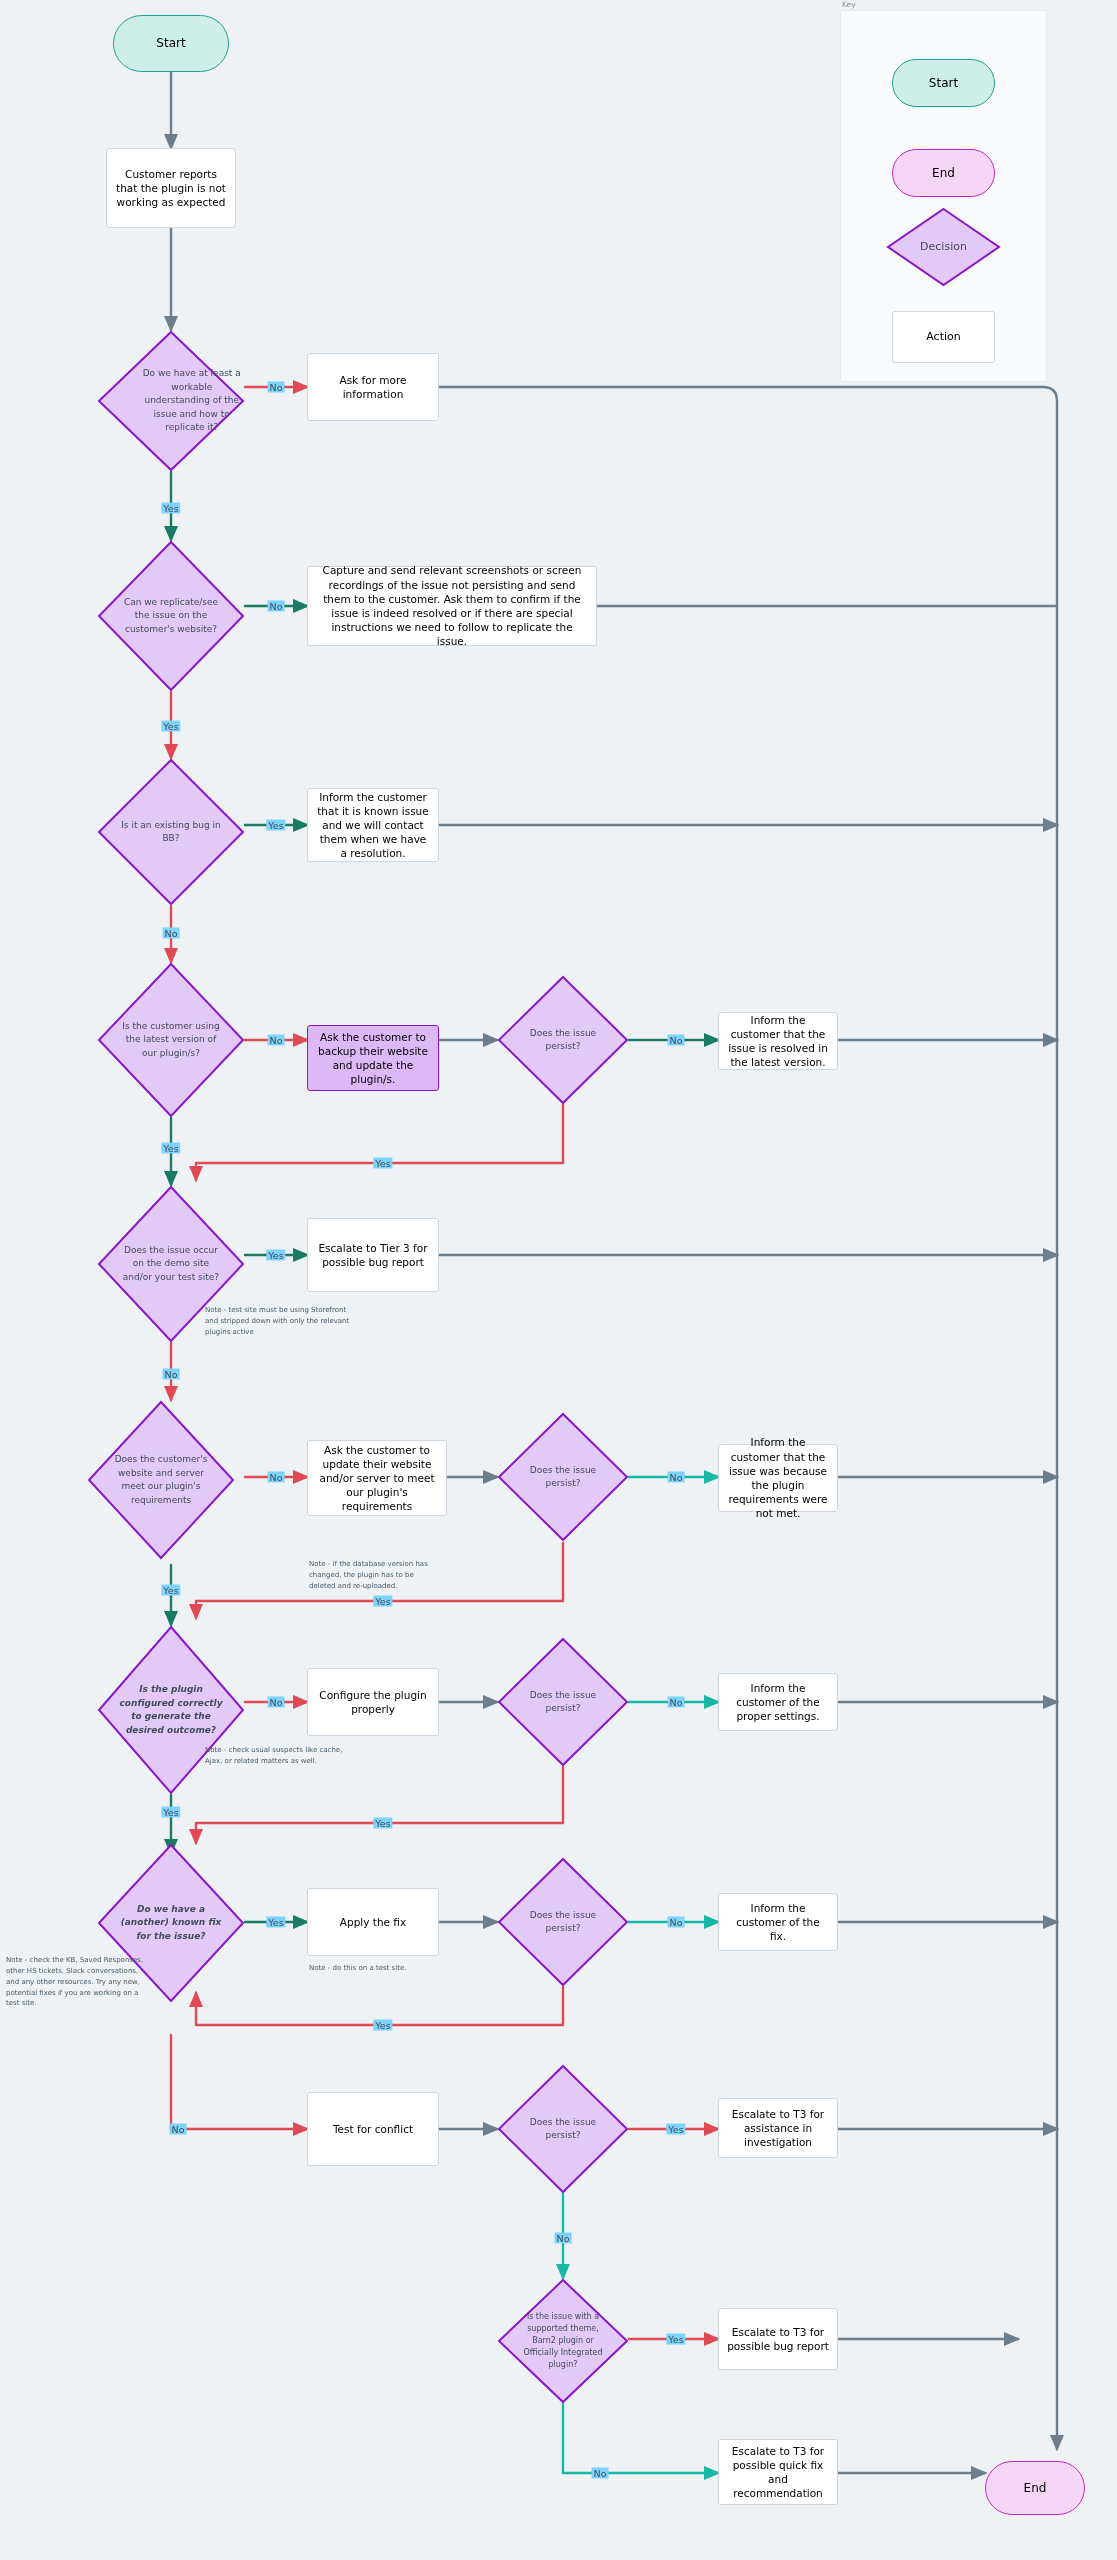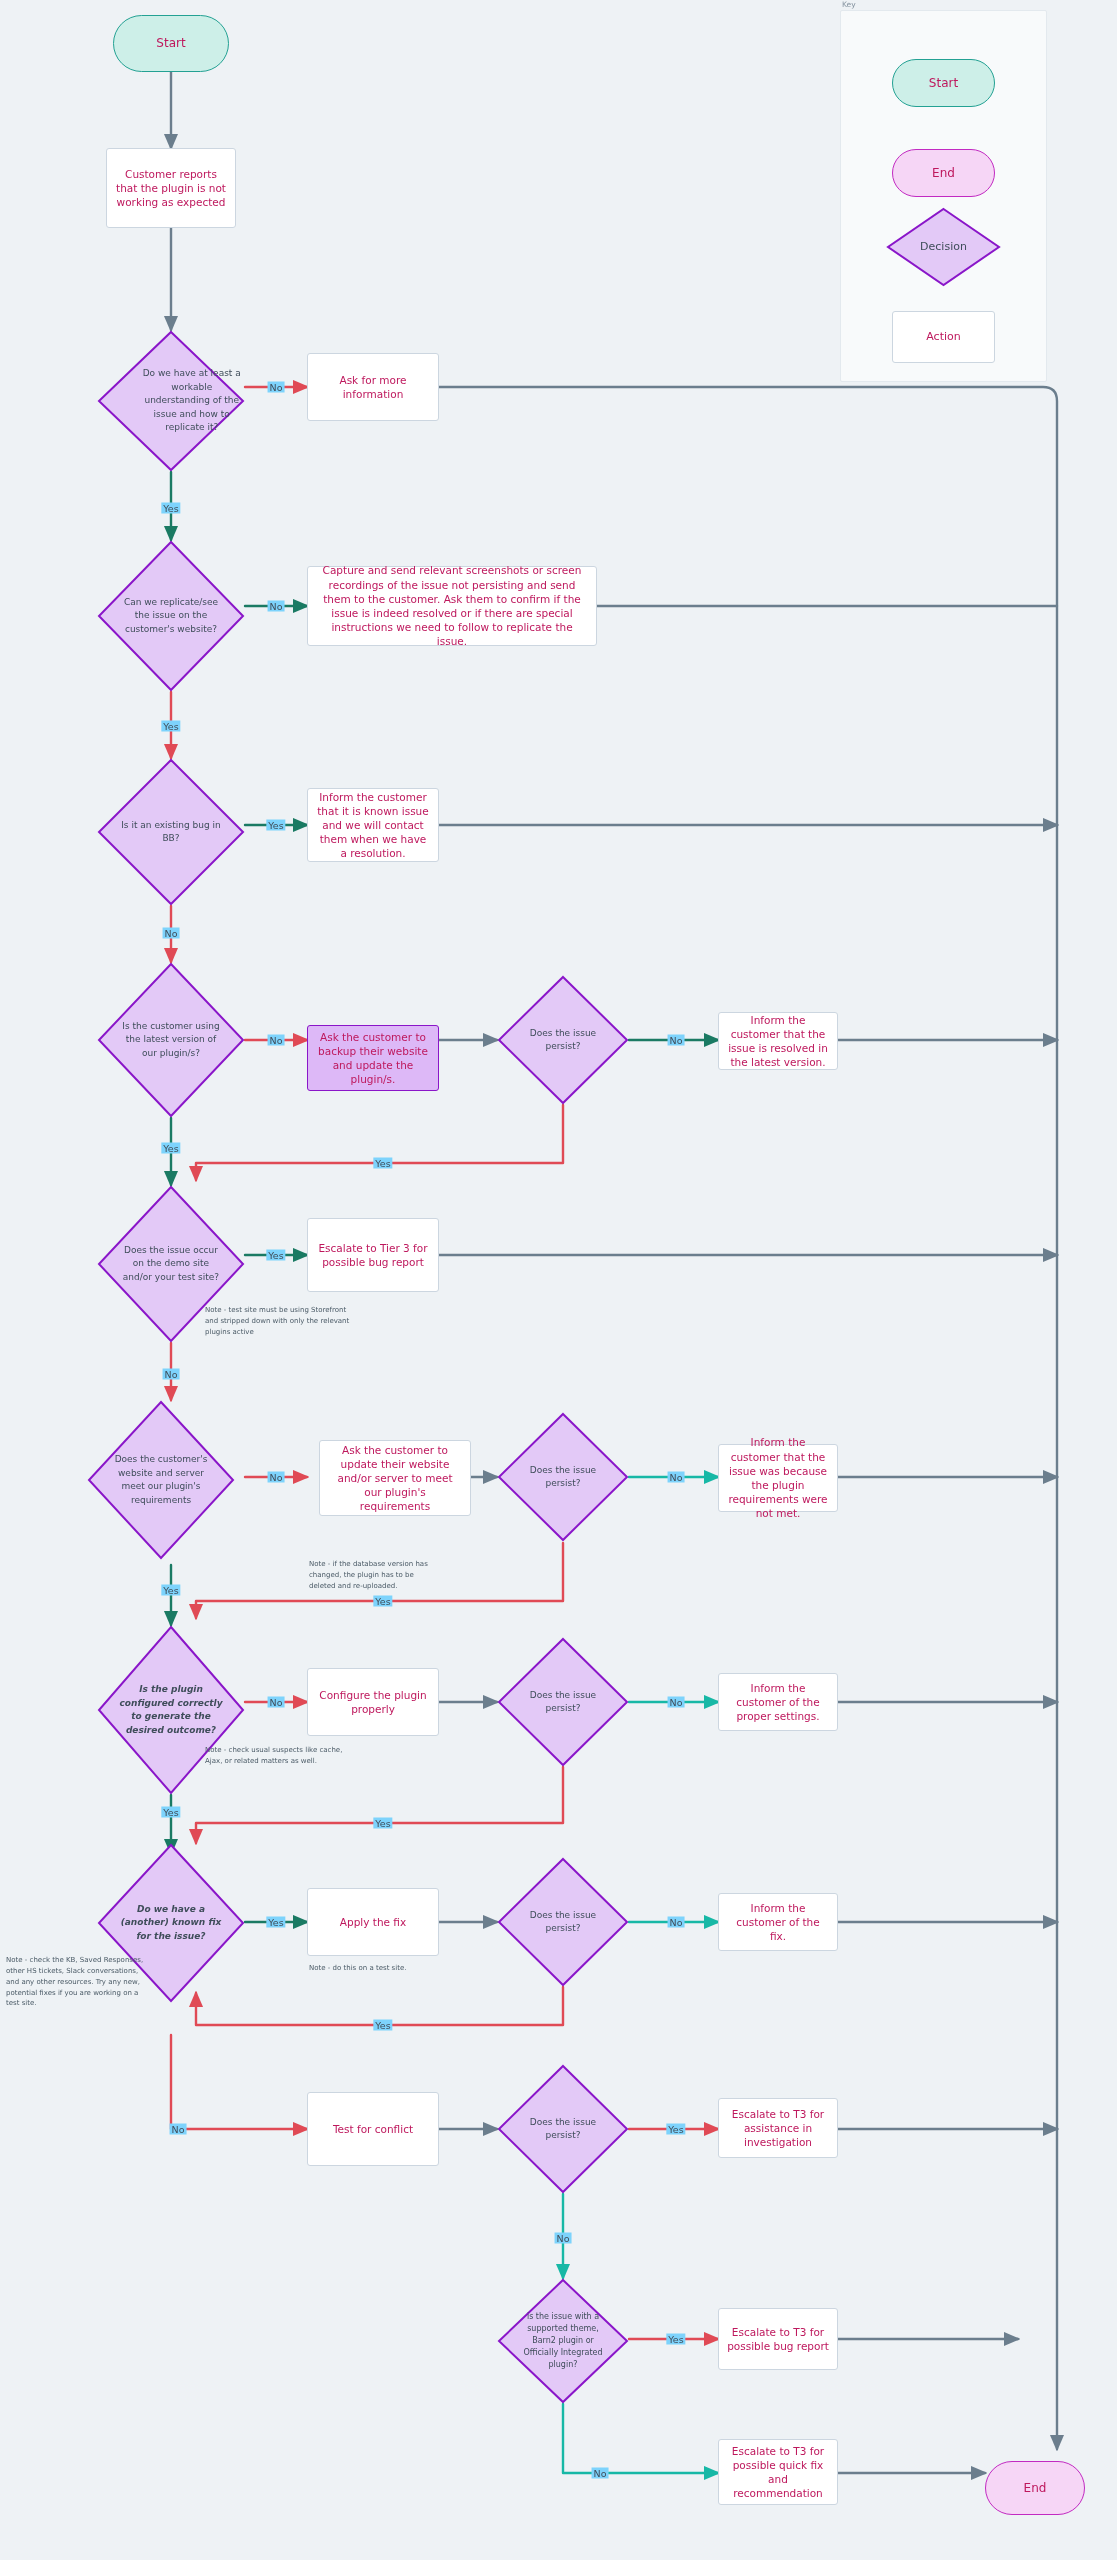--- a/index.html
+++ b/index.html
@@ -2,21 +2,21 @@
 <html><head>
 <meta charset="utf-8">
 <style>
   html,body{margin:0;padding:0;background:#eef2f5;}
   body{width:1117px;height:2560px;overflow:hidden;
        font-family:"DejaVu Sans","Liberation Sans",sans-serif;}
   #stage{position:relative;width:1117px;height:2560px;background:#eef2f5;}
   svg#wires{position:absolute;left:0;top:0;width:1117px;height:2560px;overflow:visible;}
 
   .node{position:absolute;box-sizing:border-box;display:flex;align-items:center;
-        justify-content:center;text-align:center;color:#be185d;line-height:1.35;}
+        justify-content:center;text-align:center;color:#000000;line-height:1.35;}
   .action{background:#ffffff;border:1px solid #ccd6e0;border-radius:3px;font-size:10.5px;padding:4px 8px;}
   .action.hl{background:#ddb8f7;border:1.6px solid #8a16c9;margin-top:17px;}
   .term{border-radius:999px;font-size:12px;}
   .term.start{background:#cdefe8;border:1.6px solid #23a193;}
   .term.end{background:#f6d6f6;border:1.6px solid #c22ac2;margin-top:16px;}
 
   .diamond{position:absolute;display:flex;align-items:center;justify-content:center;}
   .diamond svg{position:absolute;left:0;top:0;}
   .diamond .dtext{position:relative;z-index:2;text-align:center;font-size:9px;
         color:#3f4d5a;line-height:1.5;width:72%;}
@@ -205,21 +205,21 @@
 
   <div class="note" style="left:205px;top:1305px;width:145px;">Note - test site must be using Storefront and stripped down with only the relevant plugins active</div>
 
   <div class="diamond" style="left:87px;top:1400px;width:148px;height:160px;">
     <svg width="148" height="160" viewBox="0 0 148 160">
         <polygon points="74,2 146,80 74,158 2,80" fill="#e3c9f7" stroke="#8a16c9" stroke-width="2"></polygon>
       </svg>
     <div class="dtext">Does the customer's website and server meet our plugin's requirements</div>
     </div>
 
-  <div class="node action" style="left:307px;top:1440px;width:152px;height:76px;margin-left:12px;">
+  <div class="node action" style="left:307px;top:1440px;width:140px;height:76px;">
     <span>Ask the customer to update their website and/or server to meet our plugin's requirements</span>
     </div>
 
   <div class="note" style="left:309px;top:1559px;width:130px;">Note - if the database version has changed, the plugin has to be deleted and re-uploaded.</div>
 
   <div class="diamond" style="left:497px;top:1412px;width:132px;height:130px;">
     <svg width="132" height="130" viewBox="0 0 132 130">
         <polygon points="66,2 130,65 66,128 2,65" fill="#e3c9f7" stroke="#8a16c9" stroke-width="2"></polygon>
       </svg>
     <div class="dtext">Does the issue persist?</div>

